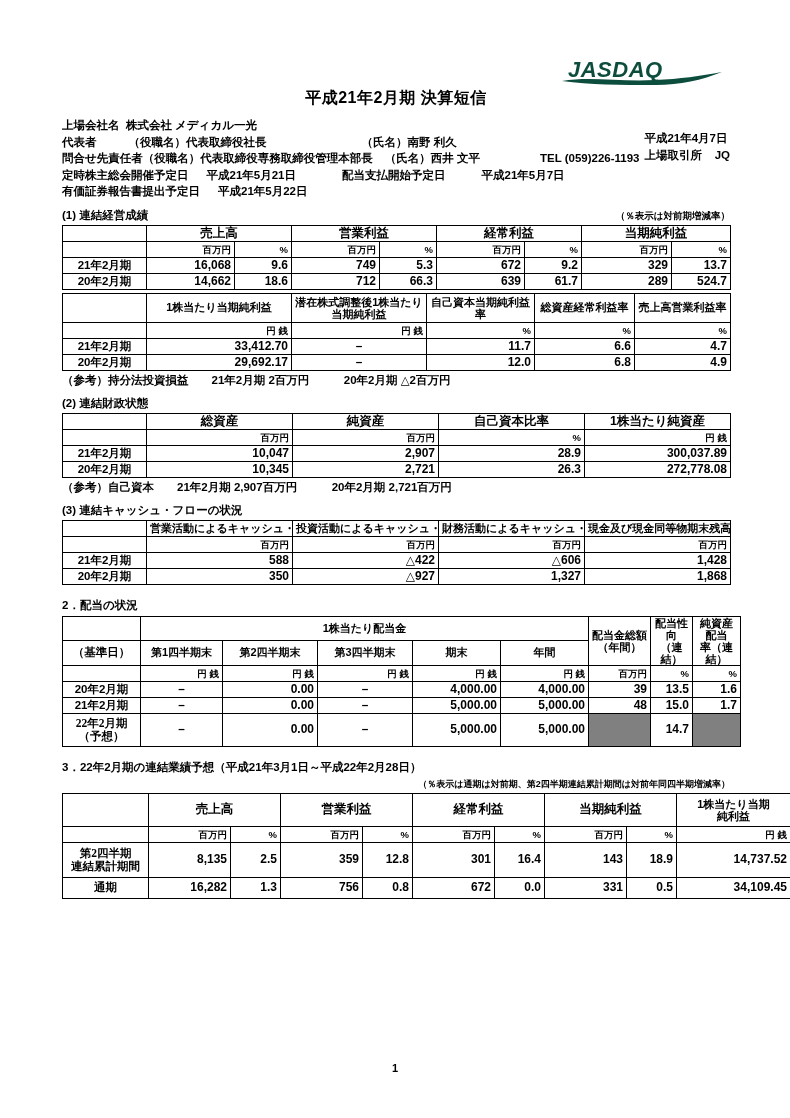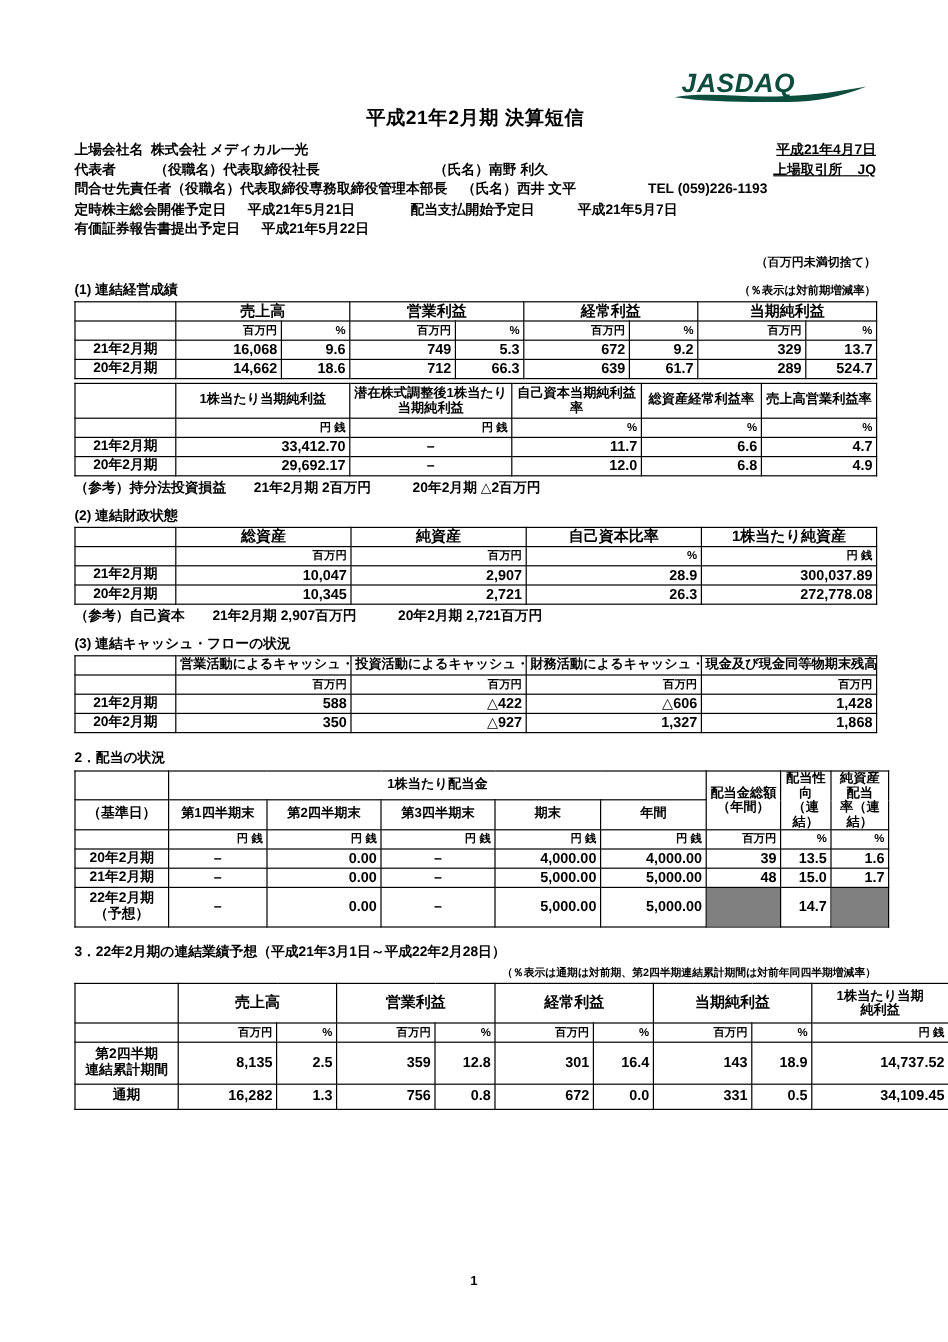--- a/index.html
+++ b/index.html
@@ -54,26 +54,24 @@
   .meta {
     position: relative;
     margin-top: 6px;
     line-height: 16.5px;
     font-size: 11.5px;
     font-weight: bold;
   }
   .meta-right {
     position: absolute;
     right: 0px;
-    top: 0px;
-    text-align: right;
+    top: 13px;
     line-height: 16.5px;
     font-size: 11.5px;
     font-weight: bold;
-    text-decoration: underline;
   }
   .meta-row { white-space: pre; }
   .url { text-decoration: underline; font-weight: normal; font-size: 11px;}
   .note-right {
     text-align: right;
     font-size: 10px;
     font-weight: bold;
     margin-top: 12px;
   }
 
@@ -150,20 +148,21 @@
     line-height: 11px;
   }
   td.rowlab {
     text-align: center;
     font-size: 11.5px;
   }
   td.rowlab.two {
     line-height: 13px;
     white-space: normal;
     font-size: 11.5px;
+    font-family: Liberation Serif, serif;
   }
   td.num {
     text-align: right;
     font-size: 12px;
   }
   td.dash {
     text-align: center;
     font-size: 12px;
   }
   td.shade {
@@ -209,21 +208,20 @@
 
       <div class="meta-row"><span>代表者</span>&nbsp;&nbsp;&nbsp;&nbsp;&nbsp;&nbsp;&nbsp;&nbsp;&nbsp;&nbsp;<span>（役職名）代表取締役社長</span><span style="display:inline-block;width:95px"></span><span>（氏名）南野 利久</span></div>
 
       <div class="meta-row"><span>問合せ先責任者（役職名）代表取締役専務取締役管理本部長</span><span style="display:inline-block;width:12px"></span><span>（氏名）西井 文平</span><span style="display:inline-block;width:60px"></span><span>TEL (059)226-1193</span></div>
 
       <div class="meta-row"><span>定時株主総会開催予定日</span><span style="display:inline-block;width:18px"></span><span>平成21年5月21日</span><span style="display:inline-block;width:46px"></span><span>配当支払開始予定日</span><span style="display:inline-block;width:36px"></span><span>平成21年5月7日</span></div>
 
       <div class="meta-row"><span>有価証券報告書提出予定日</span><span style="display:inline-block;width:18px"></span><span>平成21年5月22日</span></div>
     </div>
 
-    <div class="note-right">（百万円未満切捨て）</div>
 
 
     <div class="sub-h">
       <span>(1) 連結経営成績</span>
       <span class="rnote">（％表示は対前期増減率）</span>
     </div>
 
     <table class="fin">
       <colgroup>
         <col style="width:84px">

